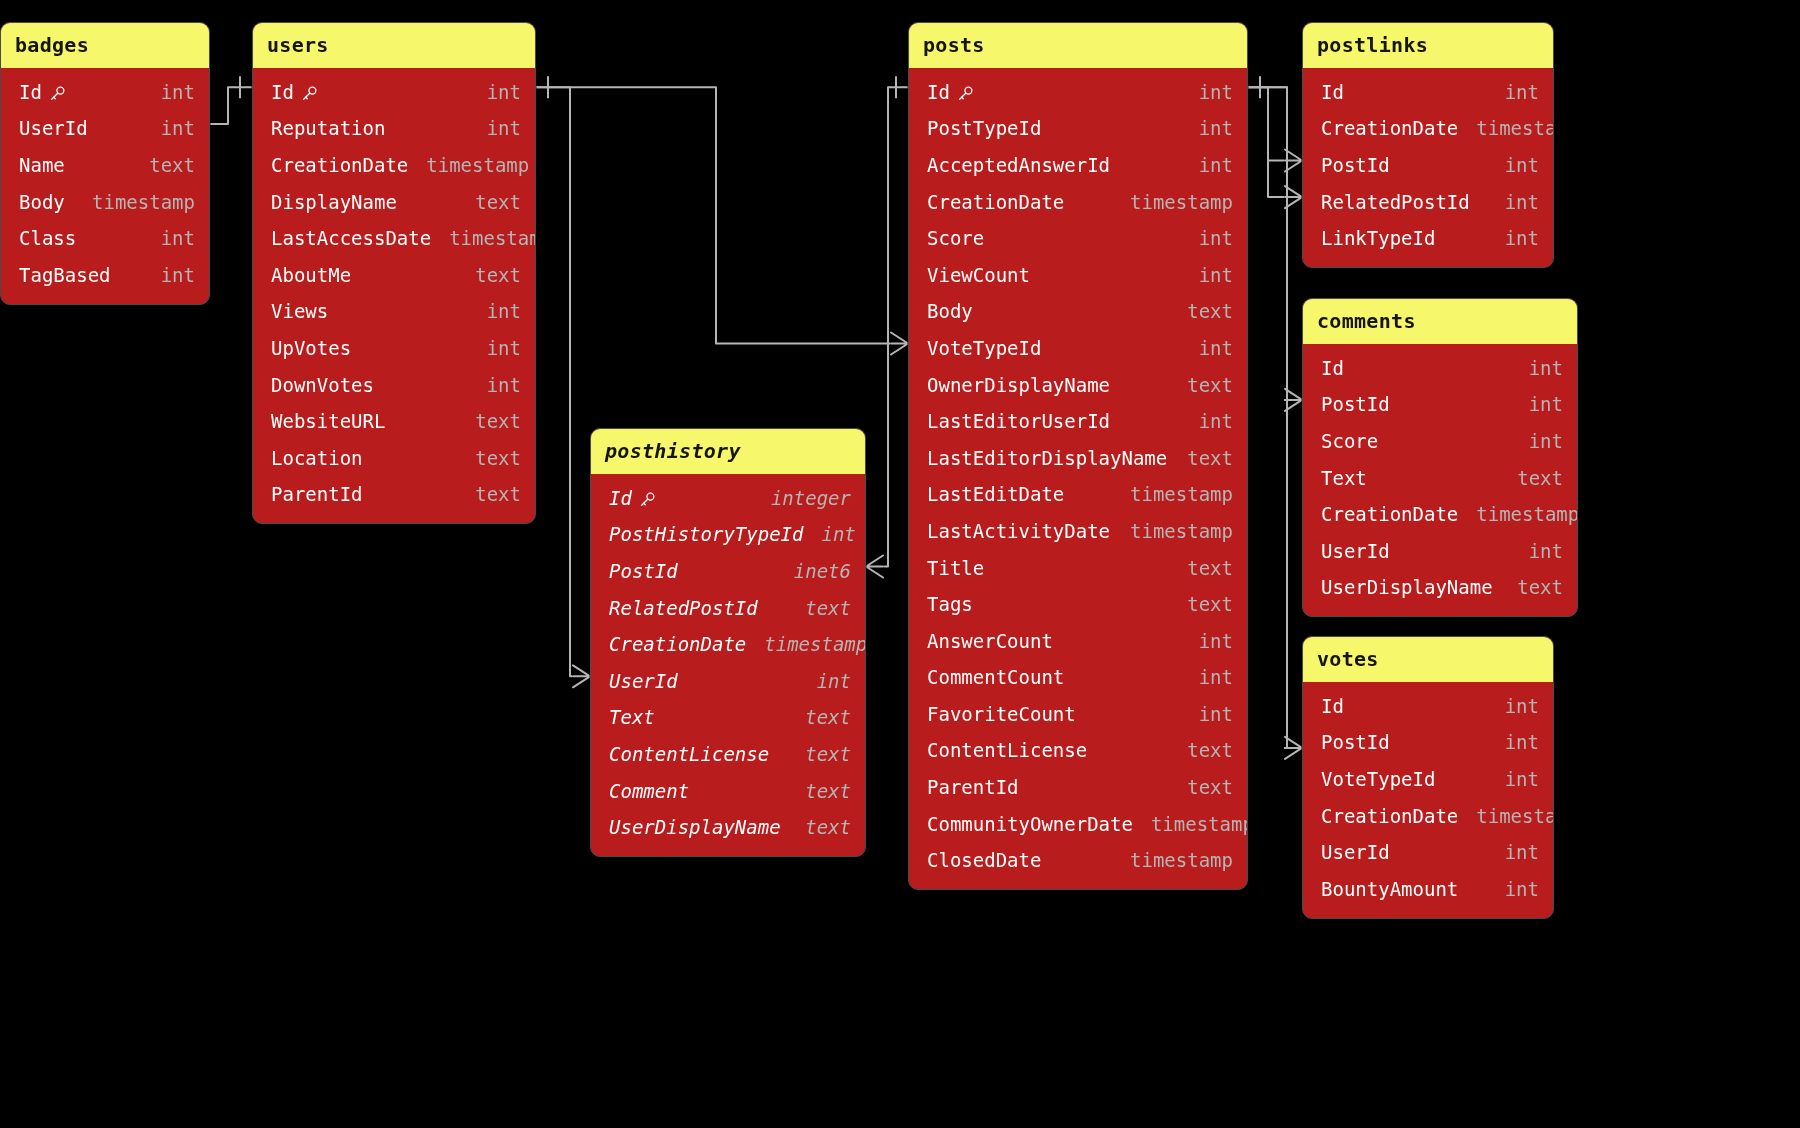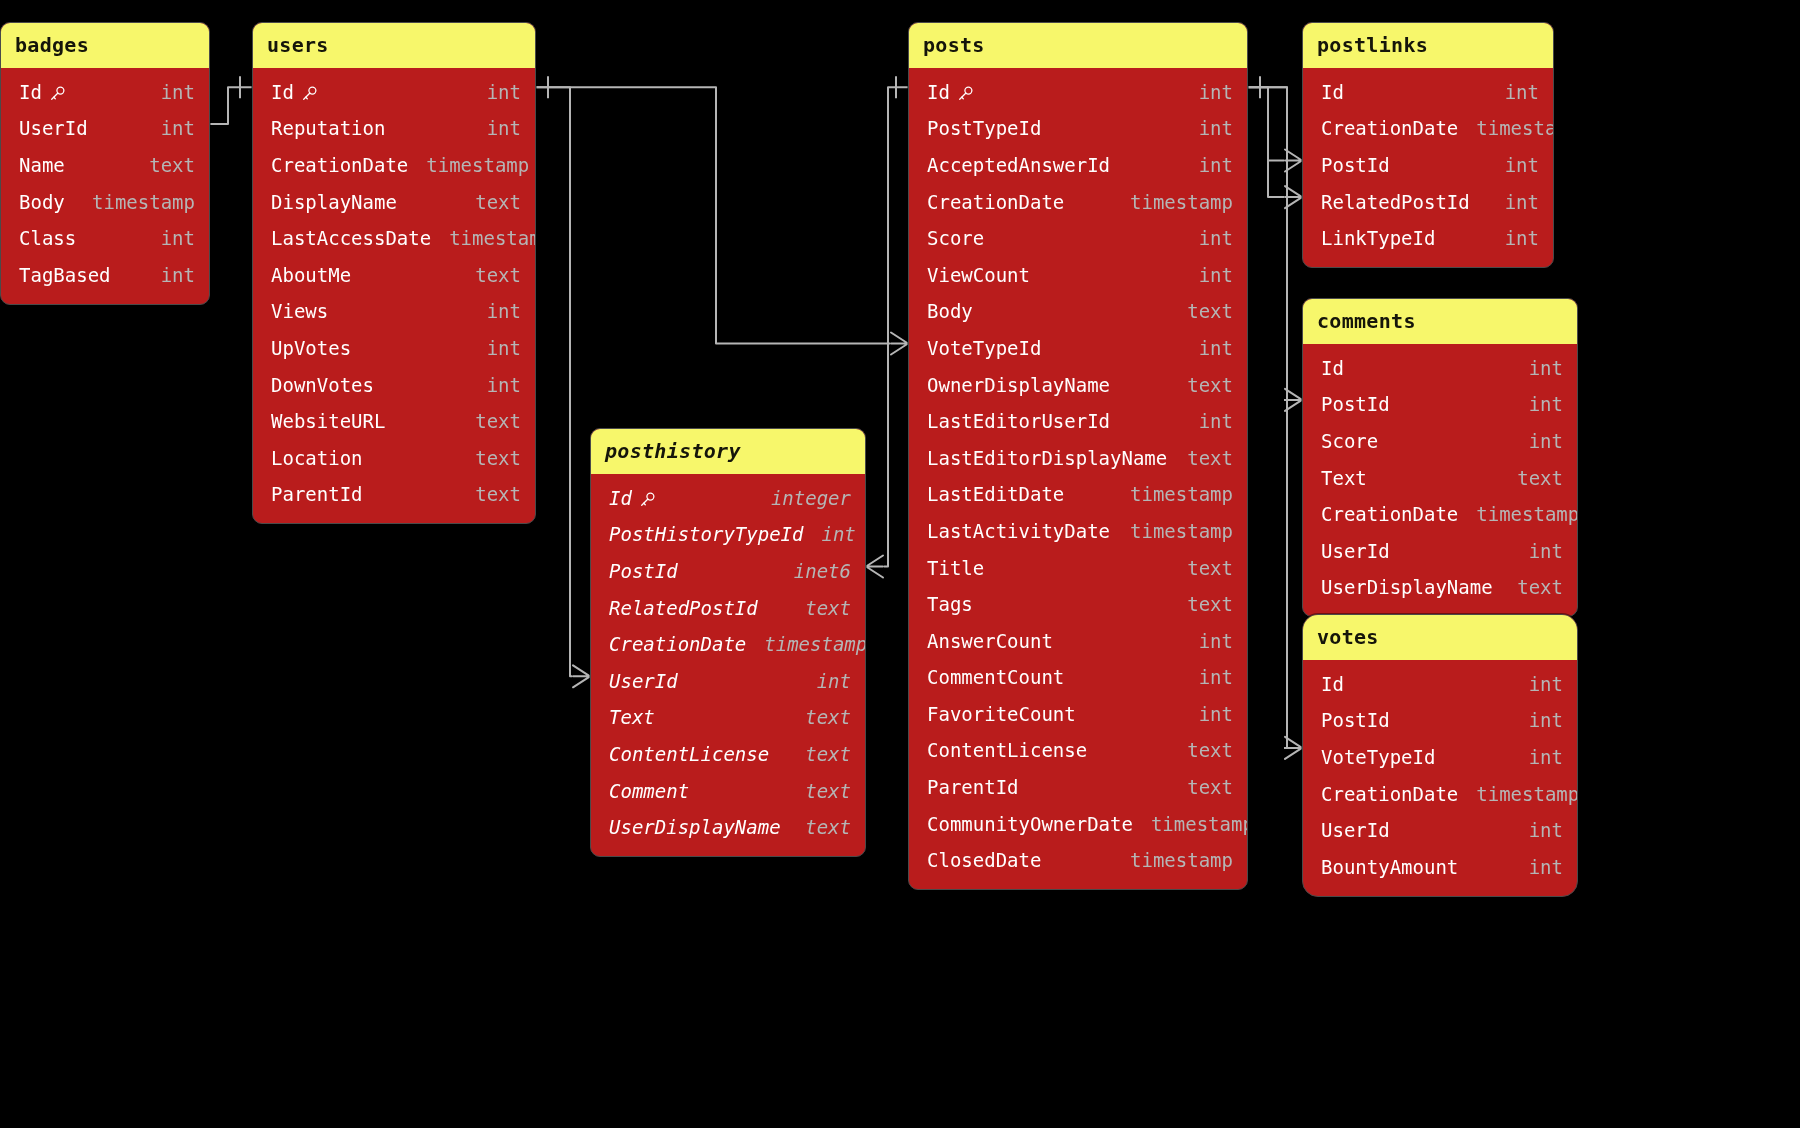--- a/index.html
+++ b/index.html
@@ -528,21 +528,21 @@
             <span class="field-type">int</span>
           </div>
           <div class="field-row">
             <span class="field-name">
               <span>UserDisplayName</span>
             </span>
             <span class="field-type">text</span>
           </div>
         </div>
       </div>
-      <div class="table-card" style="left: 1302px; top: 614px; width: 276px; border-radius: 16px;">
+      <div class="table-card" style="left: 1302px; top: 636px; width: 252px;">
         <div class="table-header">votes</div>
         <div class="table-body">
           <div class="field-row">
             <span class="field-name">
               <span>Id</span>
             </span>
             <span class="field-type">int</span>
           </div>
           <div class="field-row">
             <span class="field-name">

